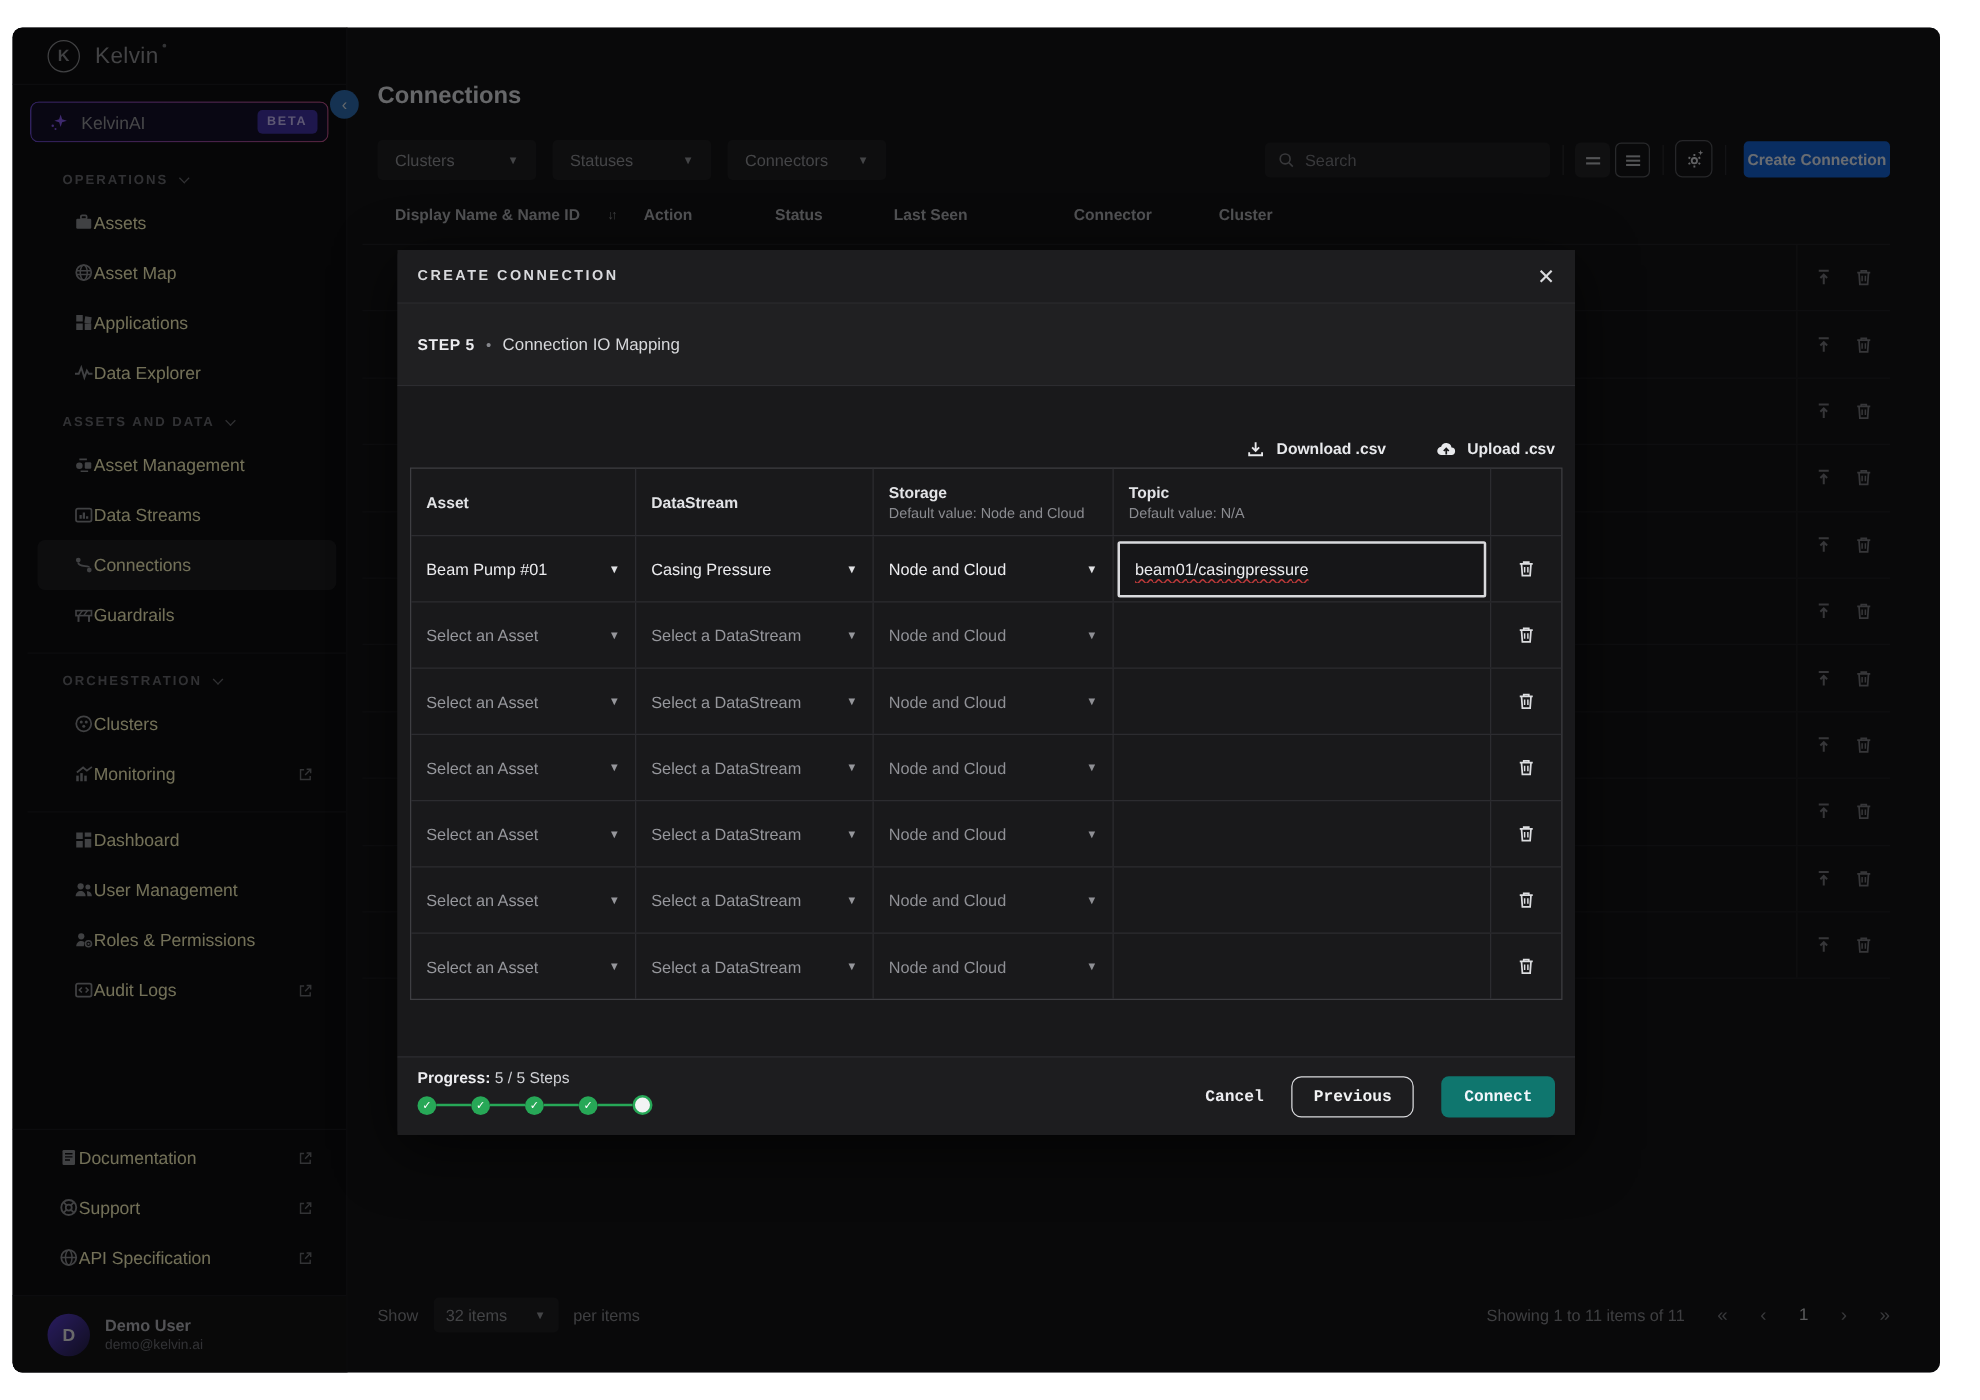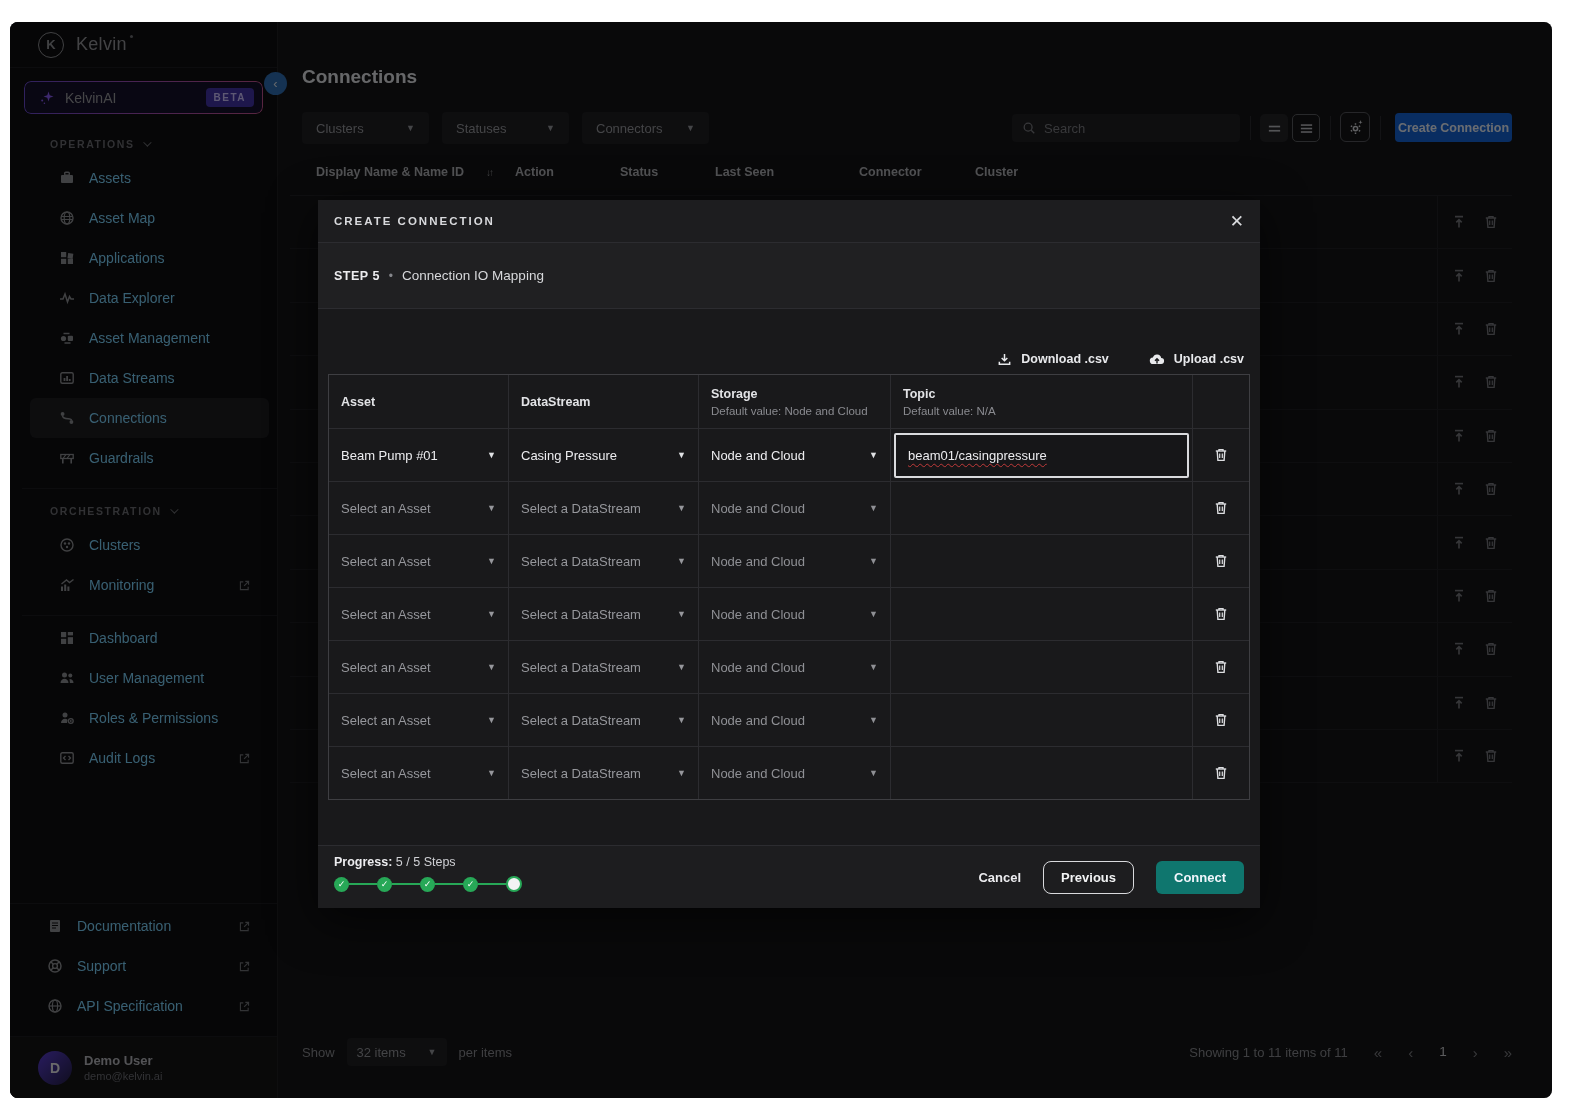--- a/index.html
+++ b/index.html
@@ -14,21 +14,21 @@
   .logo-word::after { content:""; position:absolute; right:-6px; top:1px; width:3px; height:3px; border-radius:50%; background:#707176; }
   .ai-button { margin:13px 14px 4px 14px; height:33px; border-radius:6px; background:#15112a; display:flex; align-items:center; padding:0 8px 0 14px; gap:10px; border:1px solid transparent;
     background-clip:padding-box; position:relative; cursor:pointer; flex:0 0 auto; }
   .ai-button::before { content:""; position:absolute; inset:-1px; border-radius:7px; padding:1px; background:linear-gradient(90deg,#6b4ad0,#a34fb4,#c2538f); -webkit-mask:linear-gradient(#fff 0 0) content-box,linear-gradient(#fff 0 0); -webkit-mask-composite:xor; mask-composite:exclude; pointer-events:none; }
   .ai-ico { color:#8b5cf6; display:flex; }
   .ai-label { color:#9b9ca1; font-size:14px; flex:1; }
   .ai-badge { background:#4333a8; color:#cfc3ff; font-size:10px; font-weight:bold; letter-spacing:1.5px; border-radius:4px; padding:4px 8px; }
   .nav { flex:0 0 auto; padding:6px 0 0 12px; }
   .nav-section { display:flex; align-items:center; gap:8px; color:#6d6e73; font-size:10.5px; font-weight:bold; letter-spacing:1.6px; padding:14px 0 8px 28px; cursor:pointer; }
   .chev-thin { width:6px; height:6px; border-right:1.6px solid #6d6e73; border-bottom:1.6px solid #6d6e73; transform:rotate(45deg) translateY(-2px); display:inline-block; }
-  .nav-item { height:40px; display:flex; align-items:center; gap:14px; padding:0 18px 0 28px; color:#7dd3fc; font-size:14px; cursor:pointer; margin:0 8px; border-radius:6px; }
+  .nav-item { height:40px; display:flex; align-items:center; padding:0 18px 0 28px; color:#fef9c3; font-size:14px; cursor:pointer; margin:0 8px; border-radius:6px; }
   .nav-item.active { background:#1e1e21; }
   .nav-ico { color:#8f9094; display:flex; width:17px; justify-content:center; }
   .nav-label { flex:1; }
   .ext-ico { color:#707176; display:flex; }
   .side-divider { height:1px; background:#1c1c1f; margin:10px 0 2px 0; }
   .nav-bottom { margin-top:auto; }
   .user-row { border-top:1px solid #1c1c1f; background:#141416; height:62px; display:flex; align-items:center; gap:12px; padding-left:28px; cursor:pointer; }
   .avatar { width:34px; height:34px; border-radius:50%; background:linear-gradient(135deg,#5b3fd4,#241f46); color:#e8e8ec; font-size:14px; font-weight:bold; display:flex; align-items:center; justify-content:center; }
   .user-name { color:#b8b9be; font-size:13px; font-weight:bold; display:block; }
   .user-email { color:#6f7075; font-size:11px; display:block; margin-top:2px; }
@@ -97,21 +97,21 @@
   .trash-btn { background:none; border:none; color:#dcdde0; cursor:pointer; display:flex; }
 
   .m-footer { height:63px; border-top:1px solid #2c2c30; background:#1d1d1f; display:flex; align-items:center; padding:0 16px; flex:0 0 auto; position:relative; }
   .prog-block { position:absolute; left:16px; top:9px; }
   .prog-line { font-size:12.5px; color:#cfd0d4; }
   .prog-line b { color:#ececef; }
   .stepper { display:flex; align-items:center; margin-top:7px; }
   .step-node { width:15px; height:15px; border-radius:50%; background:#27a857; color:#fff; font-size:9px; display:flex; align-items:center; justify-content:center; flex:0 0 auto; }
   .step-node.current { background:#f2f3f4; border:2.5px solid #27a857; width:16px; height:16px; }
   .step-link { width:28px; height:2px; background:#27a857; flex:0 0 auto; }
-  .m-btns { margin-left:auto; display:flex; gap:22px; }
+  .m-btns { margin-left:auto; display:flex; gap:22px;font-family:Liberation Mono, monospace; }
   .btn-cancel { background:none; border:none; color:#ececef; font-size:13px; font-weight:600; cursor:pointer; font-family:inherit; }
   .btn-prev { background:none; border:1.5px solid #d9dadd; border-radius:8px; color:#f2f3f4; font-size:13px; font-weight:600; padding:8px 17px; cursor:pointer; font-family:inherit; }
   .btn-connect { background:#0f766e; border:none; border-radius:6px; color:#f2f6fc; font-size:13px; font-weight:600; padding:9px 18px; cursor:pointer; font-family:inherit; }
 </style>
 </head>
 <body>
 
 <div class="app">
 
   <aside class="sidebar">
@@ -169,20 +169,24 @@
           </span>
           <span class="nav-label">Applications</span>
         </div>
         <div class="nav-item">
           <span class="nav-ico">
             <svg width="16" height="16" viewBox="0 0 16 16">
               <path d="M1 9h3l2-5 2.5 8 2-5.5L12 9h3" fill="none" stroke="currentColor" stroke-width="1.5"></path>
             </svg>
           </span>
           <span class="nav-label">Data Explorer</span>
+        </div>
+        <div class="nav-section">
+          <span>ASSETS AND DATA</span>
+          <span class="chev-thin"></span>
         </div>
         <div class="nav-item">
           <span class="nav-ico">
             <svg width="16" height="16" viewBox="0 0 16 16">
               <circle cx="4.5" cy="8.5" r="2.6" fill="currentColor"></circle>
               <rect x="8.8" y="5.8" width="5.2" height="5.2" rx="1" fill="currentColor"></rect>
               <path d="M4.5 3.5h6M11.5 13h-6" stroke="currentColor" stroke-width="1.3" fill="none"></path>
             </svg>
           </span>
           <span class="nav-label">Asset Management</span>

